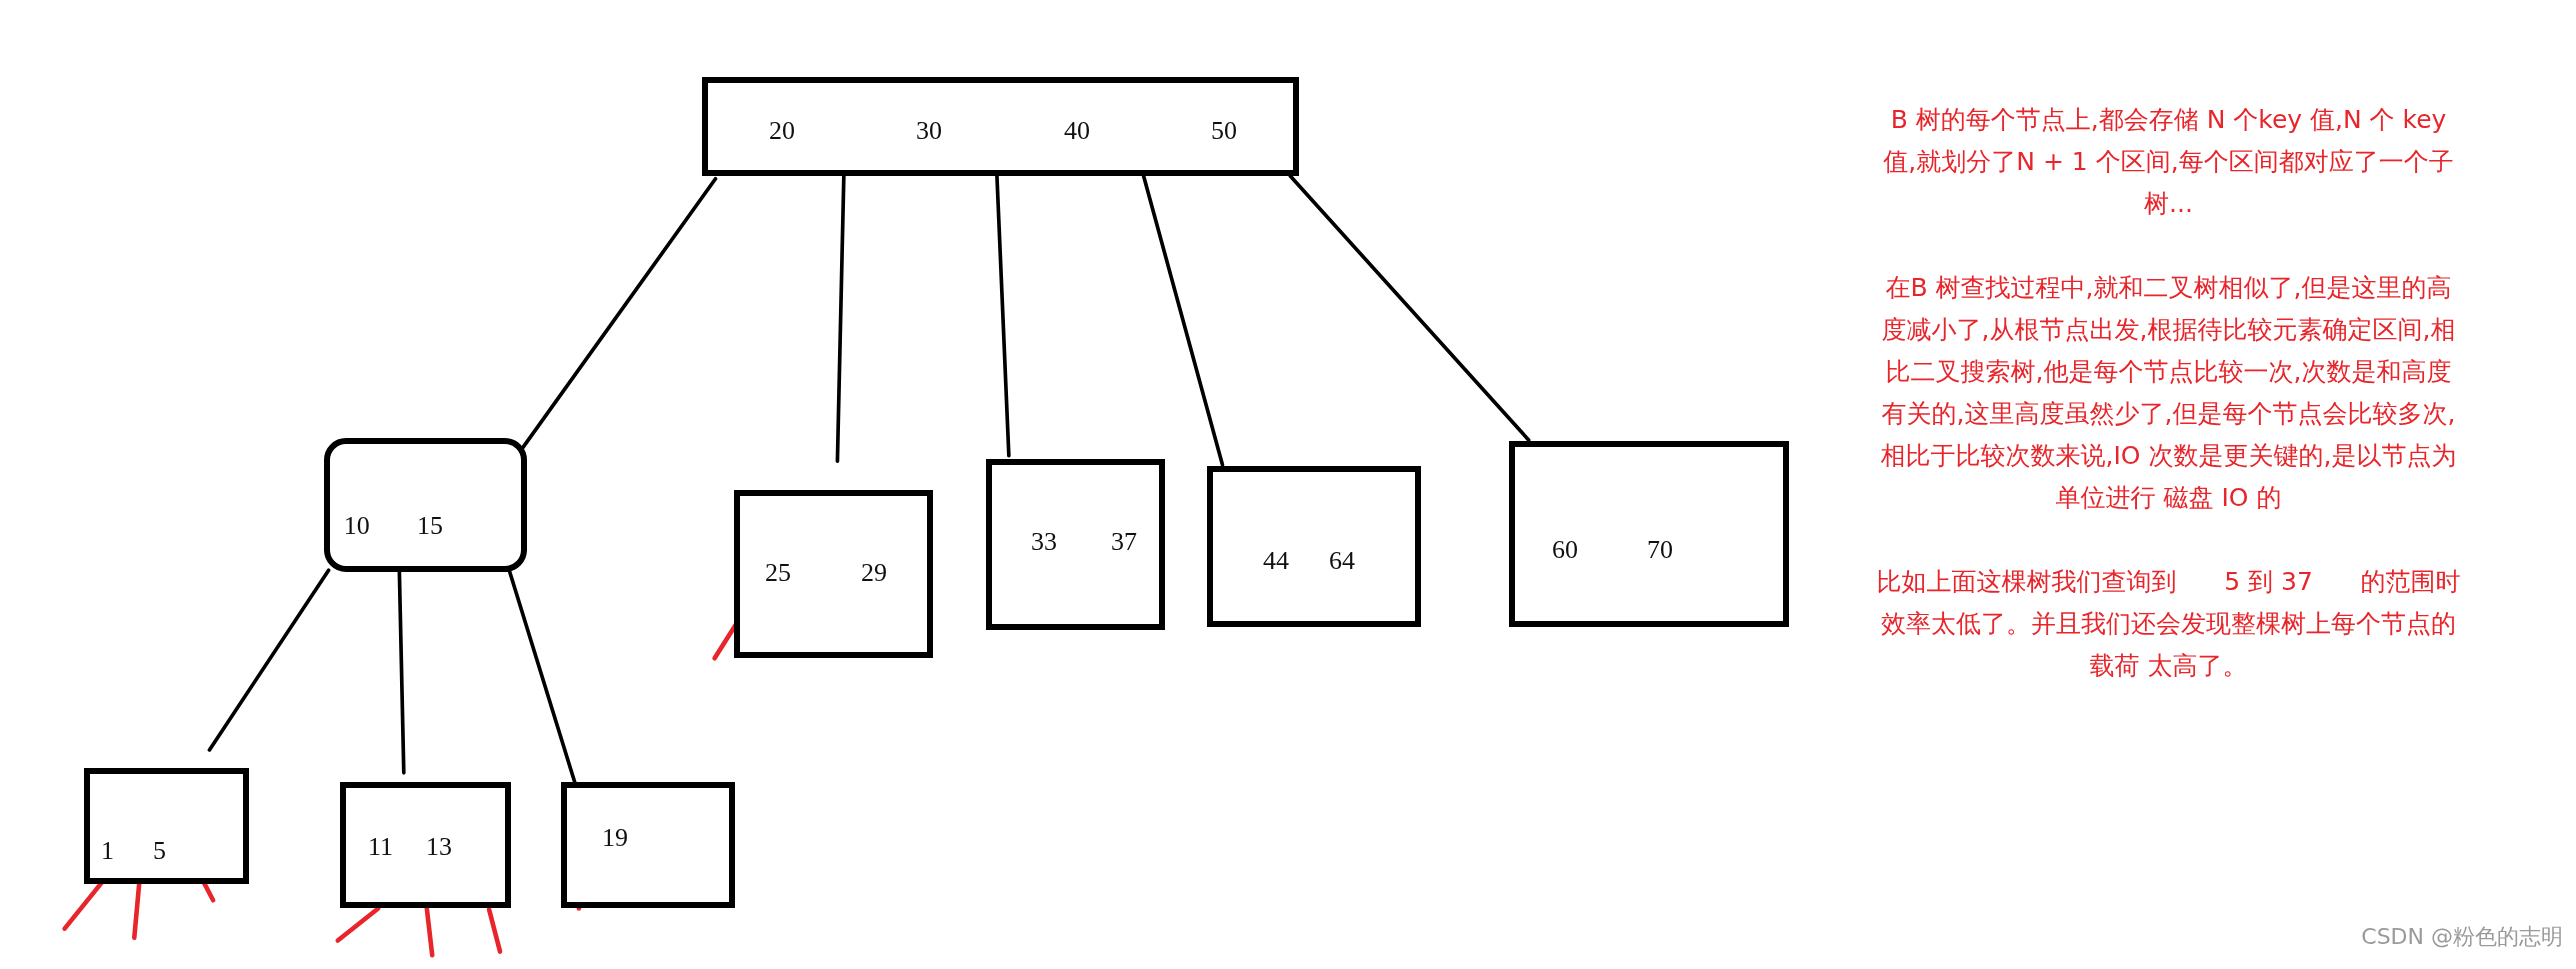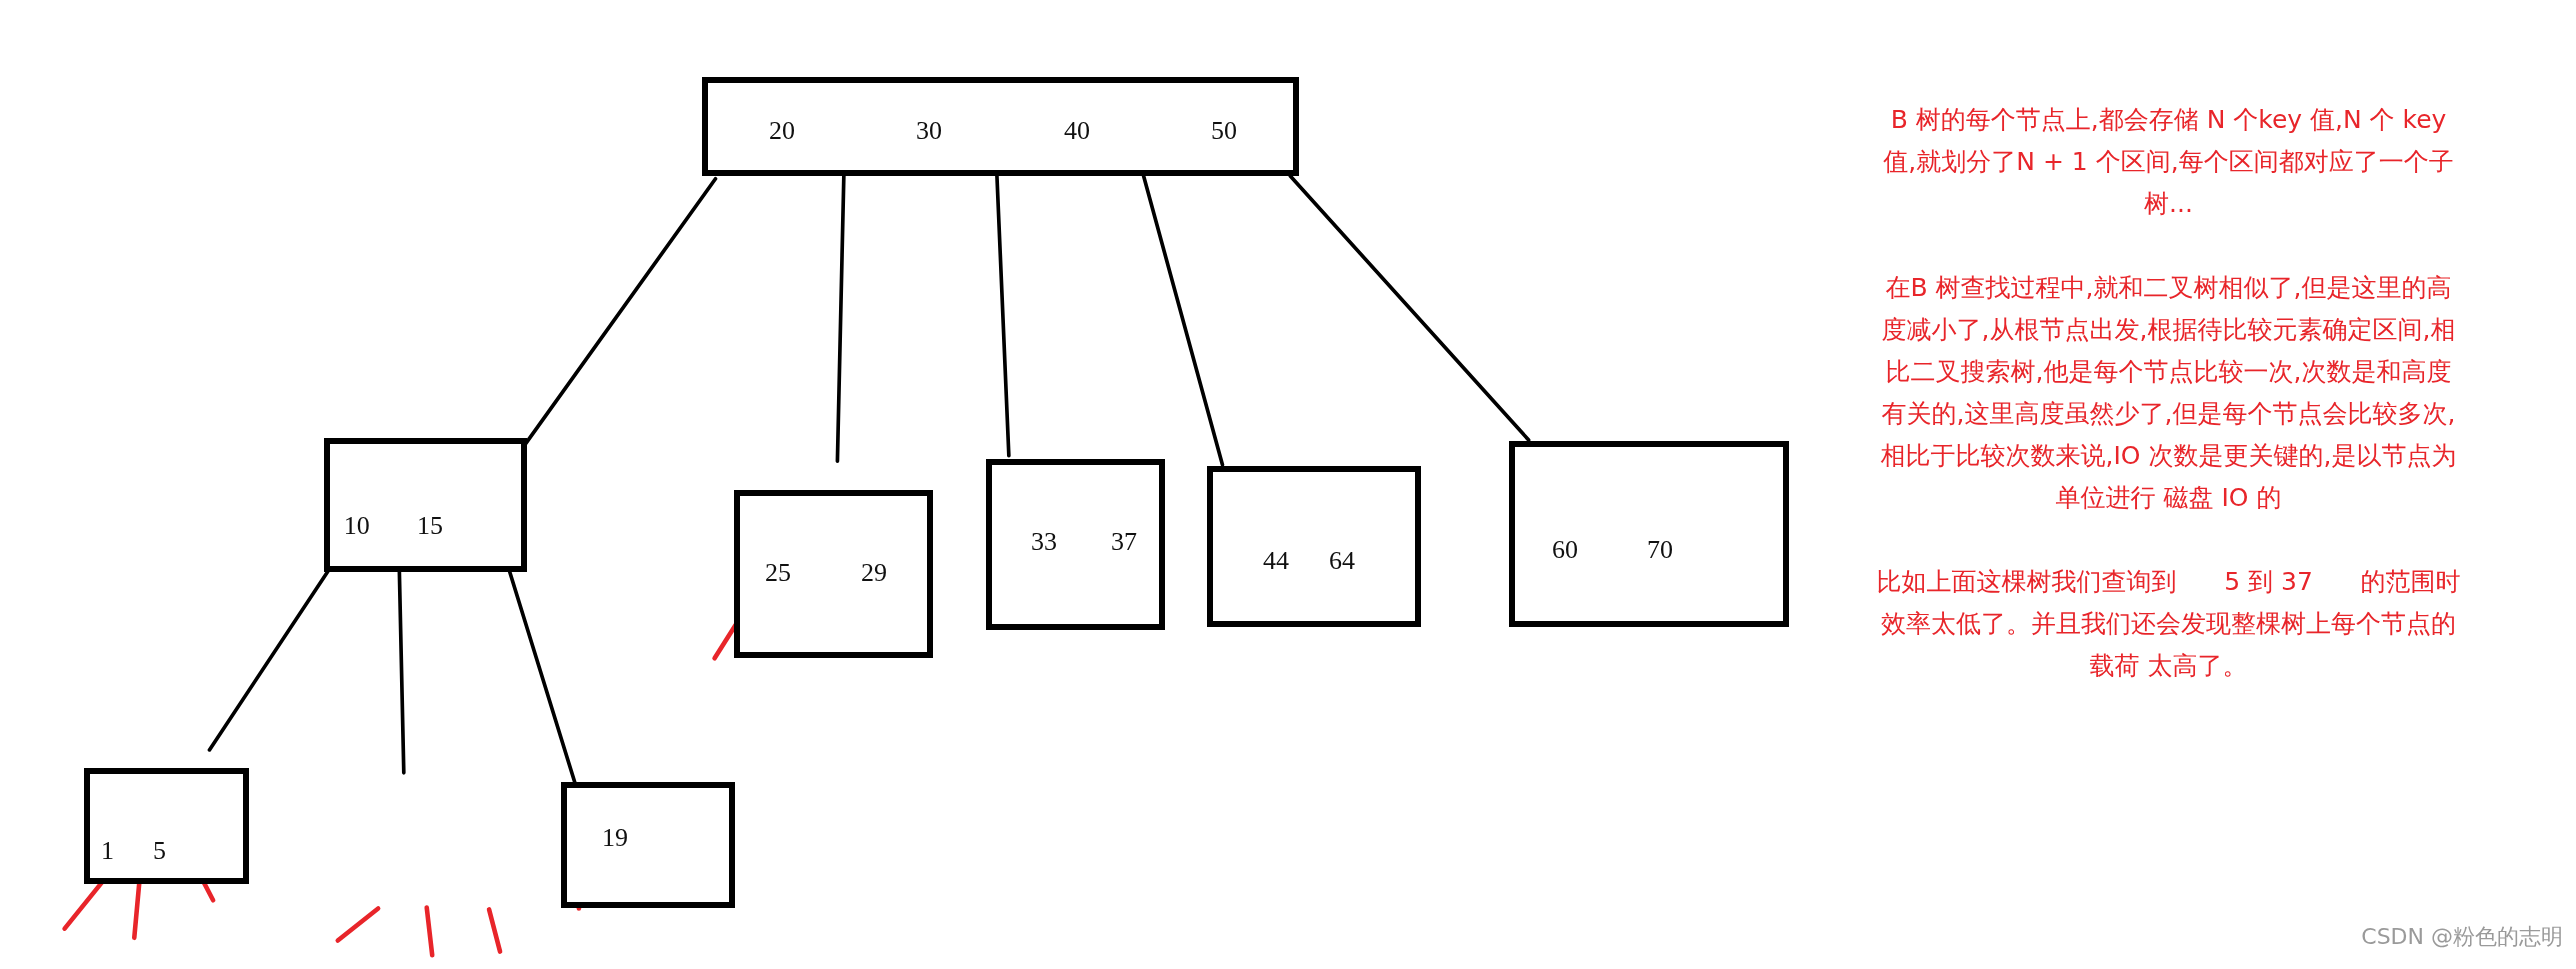--- a/index.html
+++ b/index.html
@@ -97,21 +97,21 @@
     </g>
   </svg>
 
   <div class="node" style="left:702px;top:77px;width:597px;height:99px;">
     <span class="key" style="left:61px;top:35px;">20</span>
     <span class="key" style="left:208px;top:35px;">30</span>
     <span class="key" style="left:356px;top:35px;">40</span>
     <span class="key" style="left:503px;top:35px;">50</span>
   </div>
 
-  <div class="node" style="left:324px;top:438px;width:203px;height:134px;">
+  <div class="node" style="left:324px;top:438px;width:203px;height:134px;border-radius:22px;">
     <span class="key" style="left:13.8px;top:69px;">10</span>
     <span class="key" style="left:87px;top:69px;">15</span>
   </div>
 
   <div class="node" style="left:734px;top:490px;width:199px;height:168px;text-align:center;">
     <span class="key" style="left:25px;top:64px;">25</span>
     <span class="key" style="left:121px;top:64px;">29</span>
   </div>
 
   <div class="node" style="left:986px;top:459px;width:179px;height:171px;">
@@ -127,20 +127,24 @@
   <div class="node" style="left:1509px;top:441px;width:280px;height:186px;">
     <span class="key" style="left:37px;top:90px;">60</span>
     <span class="key" style="left:132px;top:90px;">70</span>
   </div>
 
   <div class="node" style="left:84px;top:768px;width:165px;height:116px;">
     <span class="key" style="left:11px;top:64px;">1</span>
     <span class="key" style="left:63px;top:64px;">5</span>
   </div>
 
+  <div class="node" style="left:340px;top:782px;width:171px;height:126px;">
+    <span class="key" style="left:22px;top:46px;">11</span>
+    <span class="key" style="left:80px;top:46px;">13</span>
+  </div>
 
   <div class="node" style="left:561px;top:782px;width:174px;height:126px;">
     <span class="key" style="left:35px;top:37px;">19</span>
   </div>
 
   <div class="annotation">
     <p>B 树的每个节点上,都会存储 N 个key 值,N 个 key 值,就划分了N + 1 个区间,每个区间都对应了一个子树...</p>
     <p>在B 树查找过程中,就和二叉树相似了,但是这里的高度减小了,从根节点出发,根据待比较元素确定区间,相比二叉搜索树,他是每个节点比较一次,次数是和高度有关的,这里高度虽然少了,但是每个节点会比较多次,相比于比较次数来说,IO 次数是更关键的,是以节点为单位进行 磁盘 IO 的</p>
     <p>比如上面这棵树我们查询到      5 到 37      的范围时效率太低了。并且我们还会发现整棵树上每个节点的 载荷 太高了。</p>
   </div>

